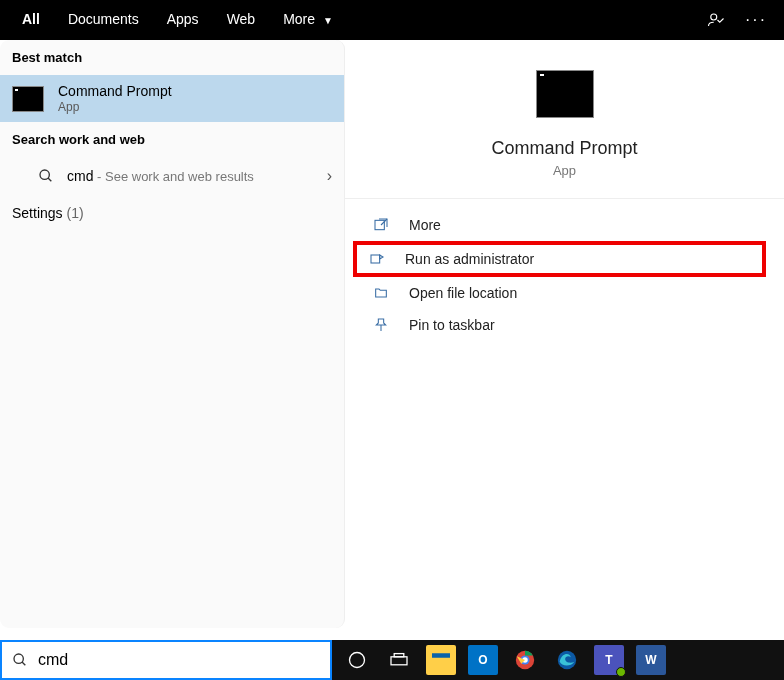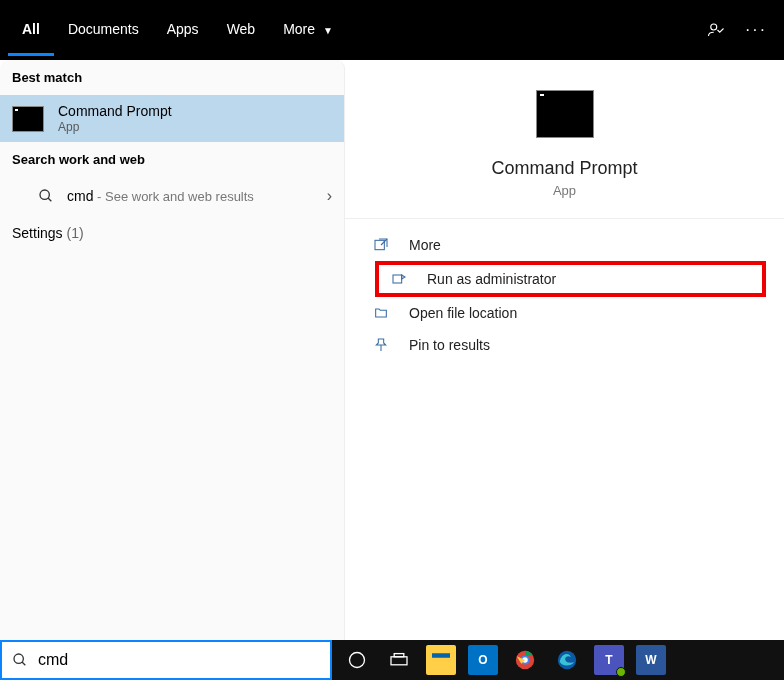--- a/index.html
+++ b/index.html
@@ -1,19 +1,19 @@
 <!DOCTYPE html>
 <html><head>
 <meta charset="utf-8">
 <style>
 * { margin: 0; padding: 0; box-sizing: border-box; font-family: "Segoe UI", Arial, sans-serif; }
 body { width: 784px; height: 680px; background: #fff; position: relative; overflow: hidden; }
 
 
-.top-tabs { background: #000; height: 60px; display: flex; align-items: center; padding: 0 8px; position: relative; }
+.top-tabs { background: #000; height: 40px; display: flex; align-items: center; padding: 0 8px; position: relative; }
 .tab { color: #fff; font-size: 14px; padding: 0 14px; height: 52px; line-height: 50px; cursor: pointer; }
 .tab.active { border-bottom: 3px solid #0a84ff; font-weight: 600; }
 .spacer { flex: 1; }
 .top-icon { width: 40px; height: 52px; display: flex; align-items: center; justify-content: center; cursor: pointer; color: #fff; }
 
 .main { display: flex; height: 588px; }
 .left { width: 345px; background: #fafafa; border-right: 1px solid #eee; position: relative; border-radius: 9px; }
 .right { flex: 1; background: #fff; padding-top: 20px; }
 
 
@@ -34,21 +34,21 @@
 
 .detail { display: flex; flex-direction: column; align-items: center; padding: 0 16px 20px 16px; border-bottom: 1px solid #eee; }
 .detail .thumb { width: 58px; height: 48px; background: #000; border: 1px solid #888; margin-bottom: 20px; margin-top: 10px; display: flex; align-items: flex-start; padding: 3px; }
 .detail .thumb .blink { width: 4px; height: 2px; background: #fff; }
 .detail .name { font-size: 18px; color: #222; }
 .detail .type { font-size: 13px; color: #777; margin-top: 4px; }
 
 .actions { padding: 10px 0; }
 .action { display: flex; align-items: center; padding: 8px 28px; cursor: pointer; font-size: 14px; color: #222; }
 .action .ai { width: 26px; margin-right: 10px; display: flex; align-items: center; color: #3a6ea5; }
-.action.hl { border: 4px solid #e00; margin: 0 18px 0 30px; padding: 6px 12px; align-items: center; }
+.action.hl { border: 4px solid #e00; margin: 0 18px 0 8px; padding: 6px 12px; align-items: center; }
 
 
 .search-bar { position: absolute; left: 0; bottom: 0; width: 332px; height: 40px; border: 2px solid #0a84ff; background: #fff; display: flex; align-items: center; padding: 0 10px; }
 .search-bar input { border: none; outline: none; font-size: 16px; flex: 1; background: transparent; }
 .mag { width: 16px; margin-right: 10px; color: #333; }
 
 
 .taskbar { position: absolute; left: 332px; right: 0; bottom: 0; height: 40px; background: #111; display: flex; align-items: center; padding: 0 10px; gap: 12px; }
 .tb { width: 30px; height: 30px; display: flex; align-items: center; justify-content: center; cursor: pointer; border-radius: 2px; font-size: 18px; }
 
@@ -145,21 +145,21 @@
         </span>
         <span>Open file location</span>
       </div>
       <div class="action">
         <span class="ai">
           <svg width="16" height="16" viewBox="0 0 24 24" fill="none" stroke="#3a6ea5" stroke-width="1.6">
               <path d="M8 3h8v6l3 3H5l3-3z"></path>
               <line x1="12" y1="12" x2="12" y2="21"></line>
             </svg>
         </span>
-        <span>Pin to results</span>
+        <span>Pin to taskbar</span>
       </div>
     </div>
   </div>
 </div>
 
 <div class="search-bar">
   <span class="mag">
     <svg width="16" height="16" viewBox="0 0 24 24" fill="none" stroke="#333" stroke-width="2">
         <circle cx="10" cy="10" r="7"></circle>
         <line x1="20" y1="20" x2="15" y2="15"></line>

